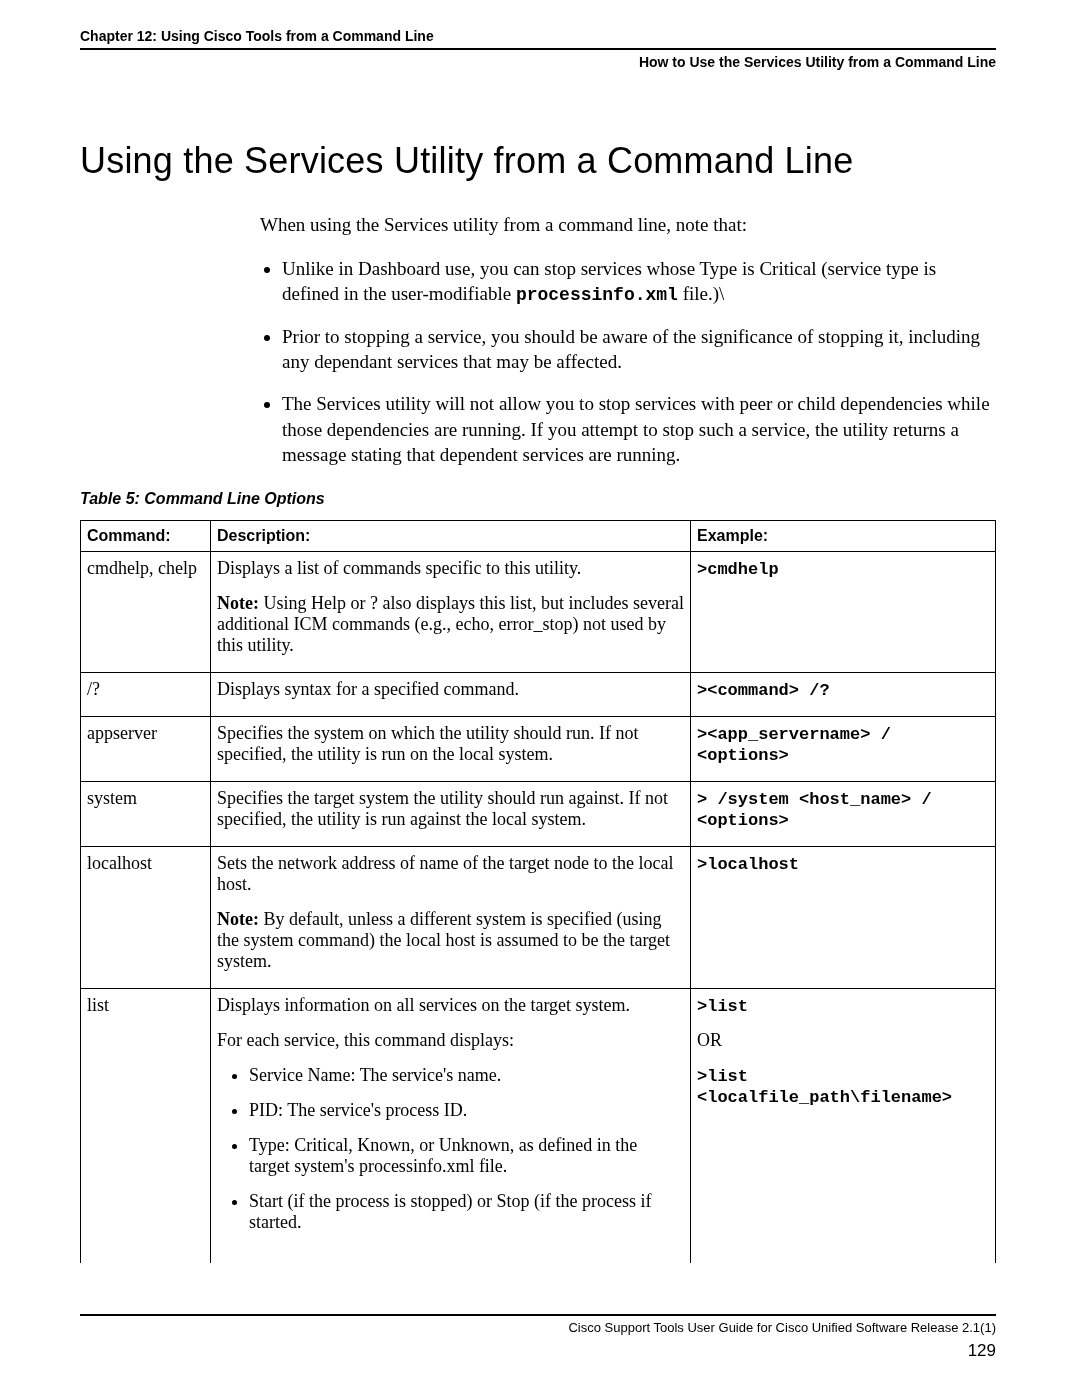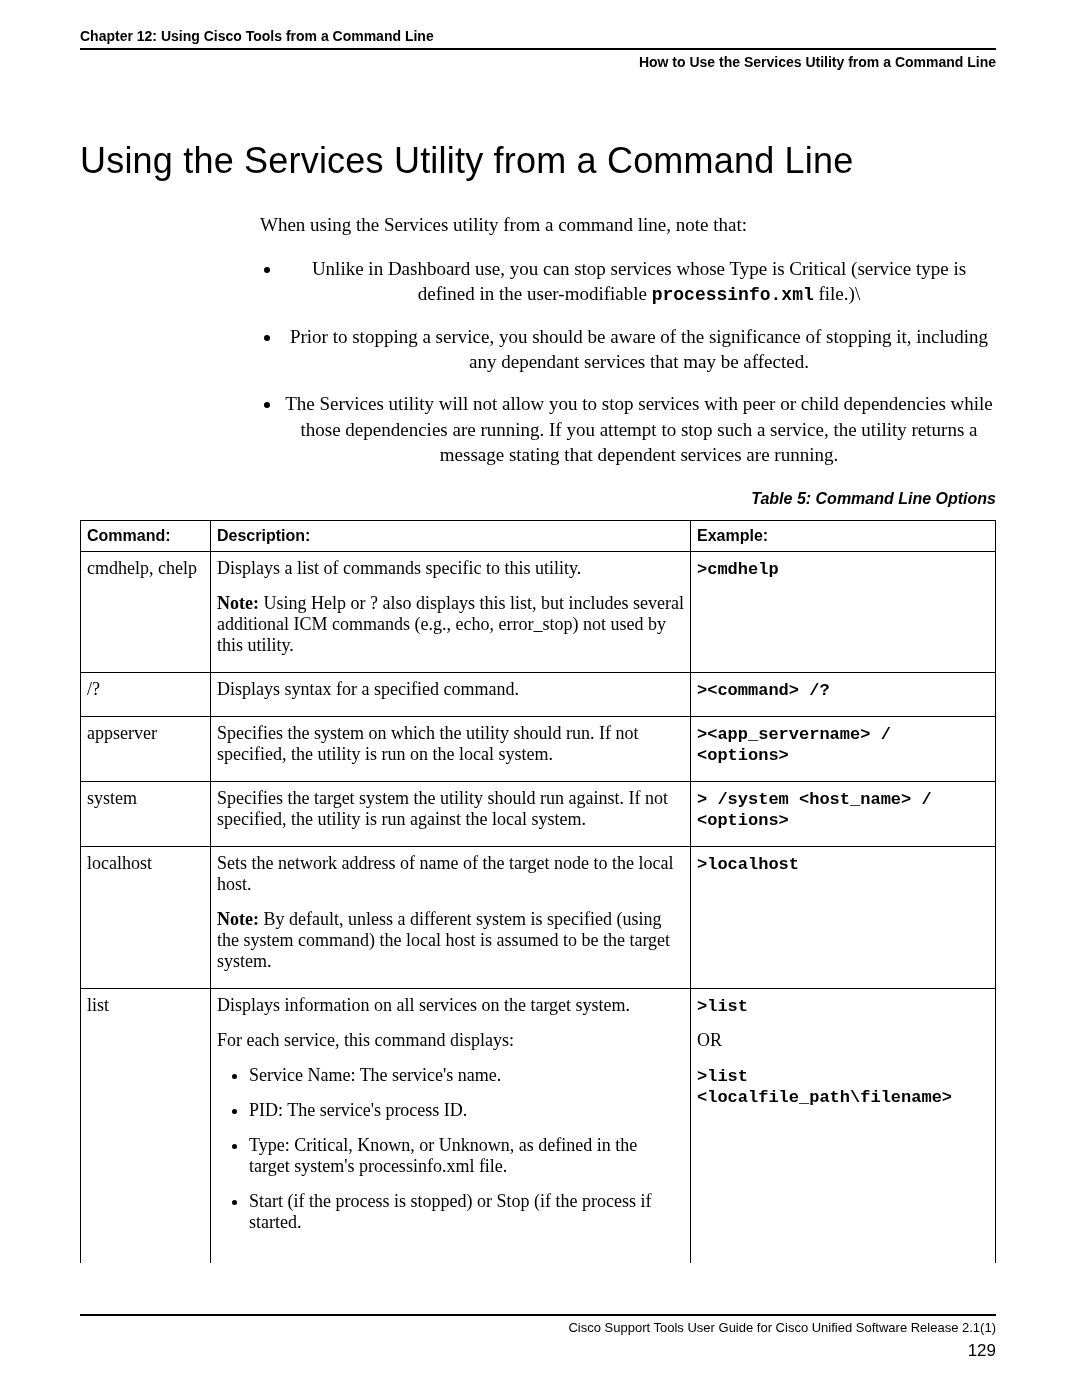--- a/index.html
+++ b/index.html
@@ -51,39 +51,38 @@
   }
   .intro {
     margin-bottom: 18px;
   }
   ul.notes {
     padding-left: 22px;
     margin: 0 0 20px 0;
   }
   ul.notes > li {
     margin-bottom: 16px;
-    text-align: center;
+    text-align: left;
   }
   .mono {
     font-family: "Courier New", Courier, monospace;
     font-weight: bold;
     font-size: 18px;
   }
   .mono-normal {
     font-family: "Courier New", Courier, monospace;
     font-weight: bold;
     font-size: 17px;
   }
   .caption {
     font-family: Arial, Helvetica, sans-serif;
     font-weight: bold;
     font-style: italic;
     font-size: 16px;
     margin: 22px 0 12px 0;
-    text-align: right;
   }
   table.cmd {
     border-collapse: collapse;
     width: 100%;
     font-size: 18px;
   }
   table.cmd th, table.cmd td {
     border-left: 1px solid #000;
     border-right: 1px solid #000;
     border-top: 1px solid #000;

